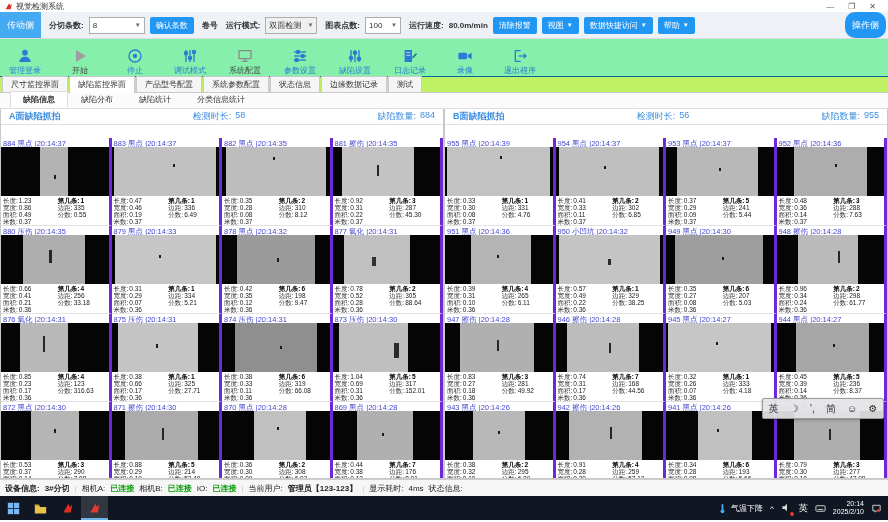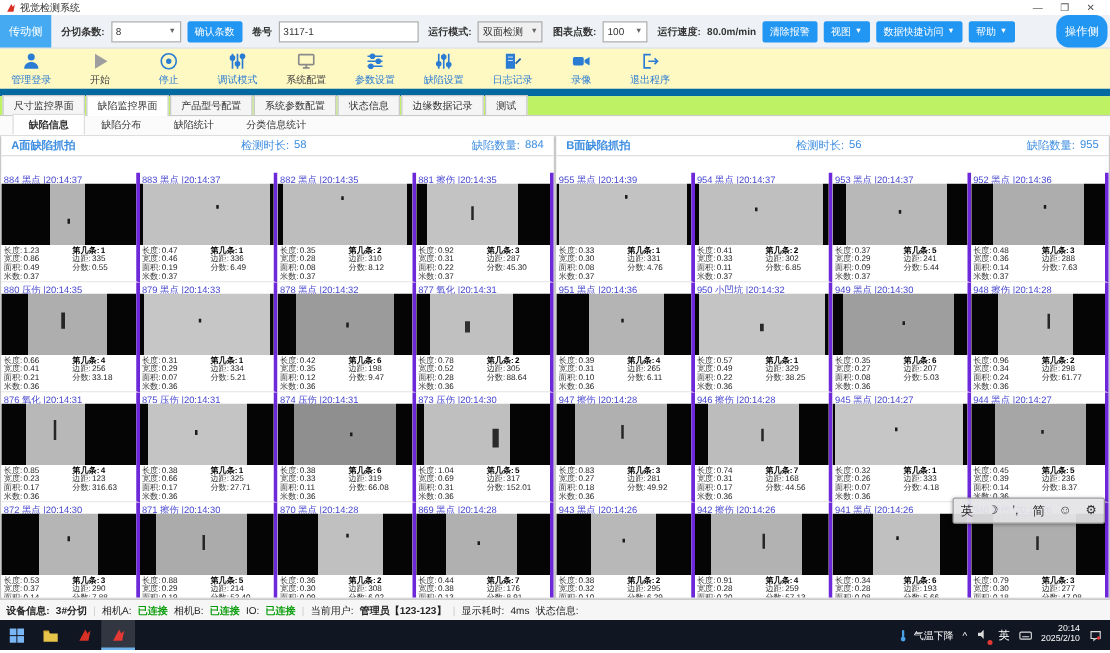--- a/index.html
+++ b/index.html
@@ -16,21 +16,21 @@
   .sidebtn.right { background:#2196f3; margin-left:auto;border-radius:10px; }
   .t1lbl { font-weight:bold; white-space:nowrap; margin-left:3px; }
   .sel,.inp { background:#fff; border:1px solid #adadad; height:17px; display:flex; align-items:center; padding:0 3px; font-size:8px; }
   .sel { justify-content:space-between; }
   .sel .caret { color:#666; font-size:6px; margin-left:4px; }
   .sel.gray { background:#f0f0f0; }
   .btn-blue { background:#2196f3; color:#fff; border-radius:2px; height:17px; display:flex; align-items:center; padding:0 6px; font-size:8px; white-space:nowrap; gap:3px; }
   .btn-blue .caret { font-size:6px; }
   .speedval { font-weight:bold; white-space:nowrap; }
   
-  .toolbar2 { height:38px; background:#fef9c3; border-bottom:6px solid #0369a1; display:flex; align-items:center; }
+  .toolbar2 { height:38px; background:#86efac; border-bottom:1px solid #0369a1; display:flex; align-items:flex-end; }
   .tool { min-width:50px; display:flex; flex-direction:column; align-items:center; justify-content:center; gap:1px; cursor:default; }
   .tool svg { width:16px; height:16px; }
   .tool .tlabel { font-size:8px; color:#2b7cd3; white-space:nowrap; }
   .tool.gray .tlabel { color:#444; }
   .vsep { width:1px; background:#e6e6e6; margin:7px 2px; }
   
   .maintabs { height:16px; background:#bef264; display:flex; align-items:flex-end; padding-left:2px; font-size:8px; border-bottom:1px solid #c9c9c9; }
   .mtab { padding:2px 8px; border:1px solid #c9c9c9; border-bottom:none; background:#f5f5f5; color:#333; margin-right:1px; white-space:nowrap; }
   .mtab.active { background:#fff; position:relative; top:1px; padding-bottom:3px; }
   .subtabs { height:16px; background:#fbfbfb; display:flex; align-items:flex-end; padding-left:10px; font-size:8px; border-bottom:1px solid #ddd; }
@@ -89,21 +89,20 @@
 
 <div class="toolbar1">
   <div class="sidebtn">传动侧</div>
   <span class="t1lbl">分切条数:</span>
   <div class="sel" style="width:56px">
     <span>8</span>
       <span class="caret">▼</span>
   </div>
   <div class="btn-blue">确认条数</div>
   <span class="t1lbl">卷号</span>
-  <div class="inp" style="width:112px">3117-1</div>
   <span class="t1lbl">运行模式:</span>
   <div class="sel gray" style="width:52px">
     <span>双面检测</span>
       <span class="caret">▼</span>
   </div>
   <span class="t1lbl">图表点数:</span>
   <div class="sel" style="width:36px">
     <span>100</span>
       <span class="caret">▼</span>
   </div>

